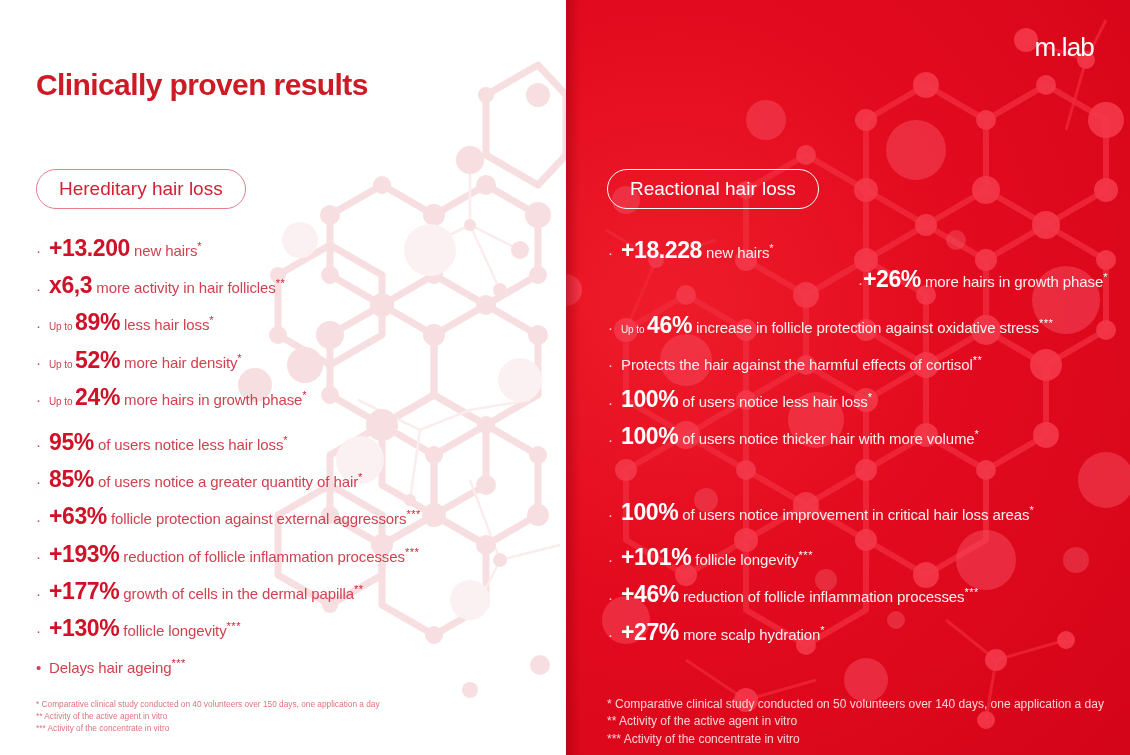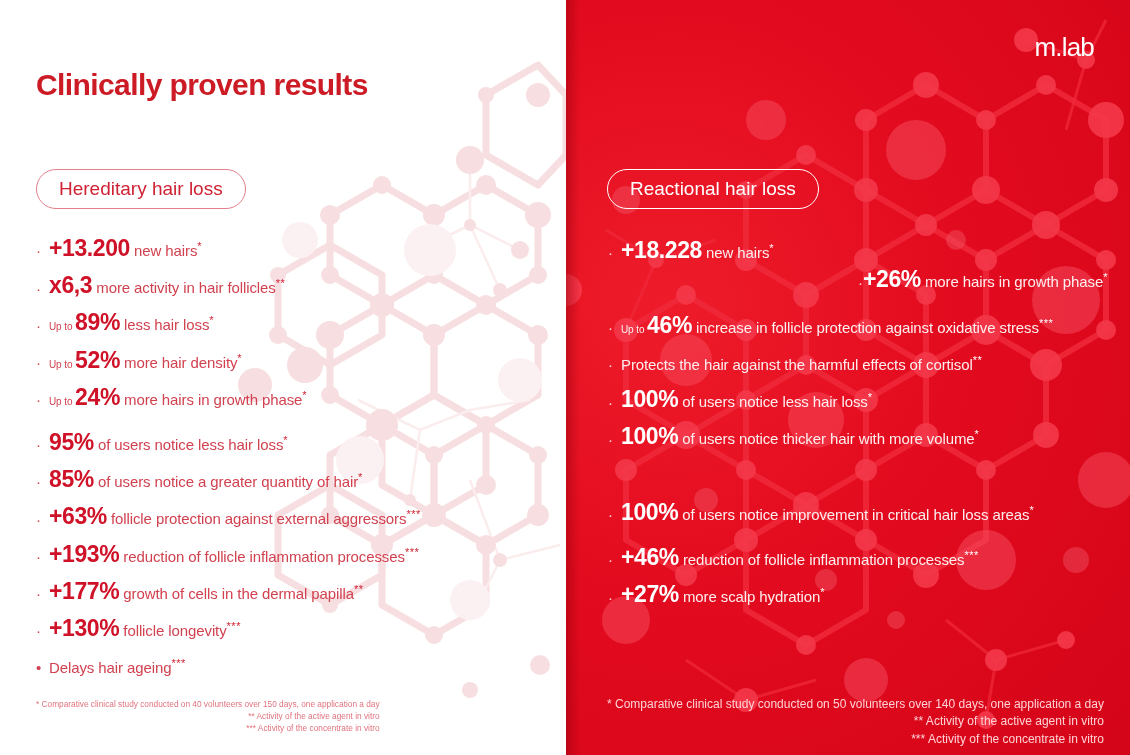--- a/index.html
+++ b/index.html
@@ -85,21 +85,21 @@
   .list-left .item .big{color:#cf1228;}
   .list-left .item .small,.list-left .item .pre{color:#d1414f;}
   .list-left .item .bullet{color:#d1414f;}
 
   
   .list-right .item{color:#ffffff;}
   .list-right .item .big{color:#ffffff;}
   .list-right .item .small,.list-right .item .pre{color:#fdeff0;}
   .list-right .item .bullet{color:#ffd9dd;}
 
-  .notes{position:absolute;line-height:1.45;text-align:right;}
+  .notes{position:absolute;line-height:1.45;}
   .notes div{white-space:nowrap;}
   .notes-left{left:36px;top:698px;font-size:8.3px;color:#e0737f;}
   .notes-right{left:607px;top:696px;font-size:12px;color:#ffd2d6;}
 
   
   .right-panel{
     position:absolute;left:566px;top:0;width:564px;height:755px;
     background:
       radial-gradient(120% 90% at 18% 40%, #ee1c2a 0%, #e20a1e 45%, #d30418 100%);
     overflow:hidden;
@@ -332,20 +332,21 @@
     <div style="pointer-events:auto;">
       <div class="pill pill-right">Reactional hair loss</div>
       <ul class="list list-right" id="list-right">
           <li class="item" style="height: 37.3px; line-height: 37.3px;"><span class="bullet">·</span><span class="big">+18.228</span><span class="small"> new hairs</span><span class="sup">*</span></li>
           <li class="item" style="height: 37.3px; line-height: 21px; text-align: right;"><span class="bullet">·</span><span class="big">+26%</span><span class="small"> more hairs in growth phase</span><span class="sup">*</span></li>
           <li class="item" style="height: 37.3px; line-height: 37.3px;"><span class="bullet">·</span><span class="pre">Up to </span><span class="big">46%</span><span class="small"> increase in follicle protection against oxidative stress</span><span class="sup">***</span></li>
           <li class="item" style="height: 37.3px; line-height: 37.3px;"><span class="bullet">·</span><span class="small">Protects the hair against the harmful effects of cortisol</span><span class="sup">**</span></li>
           <li class="item" style="height: 37.3px; line-height: 37.3px;"><span class="bullet">·</span><span class="big">100%</span><span class="small"> of users notice less hair loss</span><span class="sup">*</span></li>
           <li class="item" style="height: 37.3px; line-height: 37.3px;"><span class="bullet">·</span><span class="big">100%</span><span class="small"> of users notice thicker hair with more volume</span><span class="sup">*</span></li>
           <li class="item" style="height: 37.3px; line-height: 21px; margin-top: 46px;"><span class="bullet">·</span><span class="big">100%</span><span class="small"> of users notice improvement in critical hair loss areas</span><span class="sup">*</span></li>
+          <li class="item" style="height: 37.3px; line-height: 37.3px;"><span class="bullet">·</span><span class="big">+101%</span><span class="small"> follicle longevity</span><span class="sup">***</span></li>
           <li class="item" style="height: 37.3px; line-height: 37.3px;"><span class="bullet">·</span><span class="big">+46%</span><span class="small"> reduction of follicle inflammation processes</span><span class="sup">***</span></li>
           <li class="item" style="height: 37.3px; line-height: 37.3px;"><span class="bullet">·</span><span class="big">+27%</span><span class="small"> more scalp hydration</span><span class="sup">*</span></li>
         </ul>
       <div class="notes notes-right" id="notes-right">
           <div>* Comparative clinical study conducted on 50 volunteers over 140 days, one application a day</div>
           <div>** Activity of the active agent in vitro</div>
           <div>*** Activity of the concentrate in vitro</div>
         </div>
     </div>
   </div>

